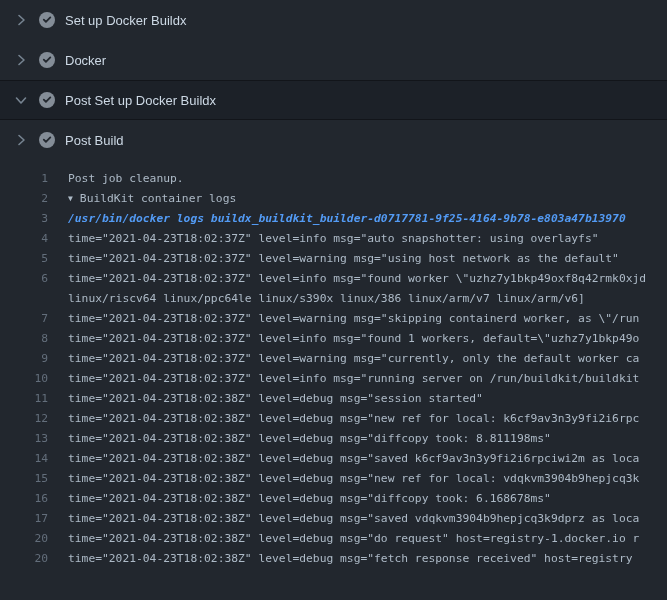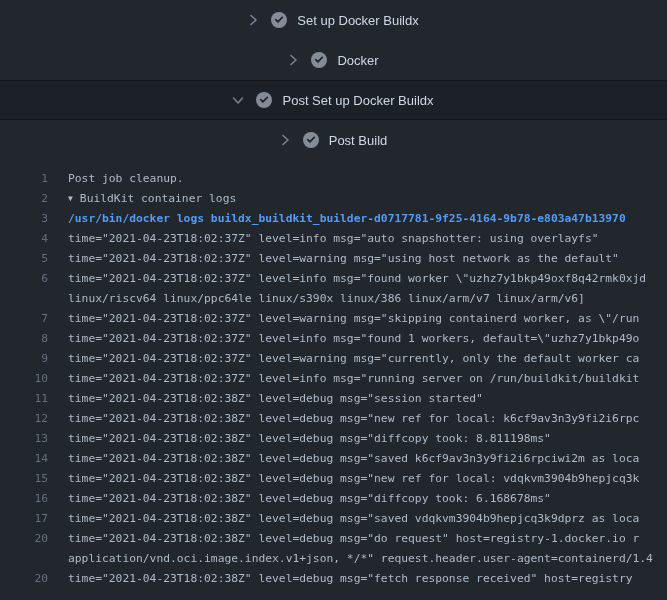--- a/index.html
+++ b/index.html
@@ -7,21 +7,20 @@
   body {
     background:#22272e;
     overflow:hidden;
     font-family:"Liberation Sans", sans-serif;
   }
   .steps { width:100%; }
   .step {
     display:flex; align-items:center;
     height:40px; padding:0 16px 0 13px;
     cursor:pointer;
-    justify-content:center;
   }
   .step.expanded {
     background:#1c2128;
     border-top:1px solid rgba(0,0,0,0.35);
     border-bottom:1px solid rgba(0,0,0,0.35);
   }
   .chev {
     width:16px; height:16px; flex:0 0 16px;
     display:flex; align-items:center; justify-content:center;
     margin-right:10px;
@@ -35,21 +34,21 @@
     padding-top:9px;
     font-family:"DejaVu Sans Mono","Liberation Mono", monospace;
     font-size:11.3px;
   }
   .row { display:flex; height:20px; line-height:20px; white-space:pre; overflow:hidden; }
   .num {
     flex:0 0 48px; text-align:right;
     color:#636e7b; cursor:pointer; user-select:none;
   }
   .txt { margin-left:20px; color:#adbac7; overflow:hidden; flex:1 1 auto; }
-  .txt.cmd { color:#539bf5; font-weight:bold; }
+  .txt.cmd { color:#539bf5; font-weight:bold;font-style:italic; }
   .tri {
     font-size:8px; margin-right:7px; display:inline-block;
     transform:translateY(-1px); color:#adbac7; cursor:pointer;
   }
 </style>
 </head>
 <body>
 
 <div class="page">
   <div class="steps" id="steps">
@@ -203,23 +202,19 @@
     <span class="num">17</span>
     <span class="txt">time="2021-04-23T18:02:38Z" level=debug msg="saved vdqkvm3904b9hepjcq3k9dprz as loca</span>
   </div>
 
 
   <div class="row">
     <span class="num">20</span>
     <span class="txt">time="2021-04-23T18:02:38Z" level=debug msg="do request" host=registry-1.docker.io r</span>
   </div>
 
-  <div class="row">
-    <span class="num"></span>
-    <span class="txt">application/vnd.oci.image.index.v1+json, */*" request.header.user-agent=containerd/1.4</span>
-  </div>
 
   <div class="row">
     <span class="num">20</span>
     <span class="txt">time="2021-04-23T18:02:38Z" level=debug msg="fetch response received" host=registry</span>
   </div>
 </div>
 </div>
 
 </body></html>

